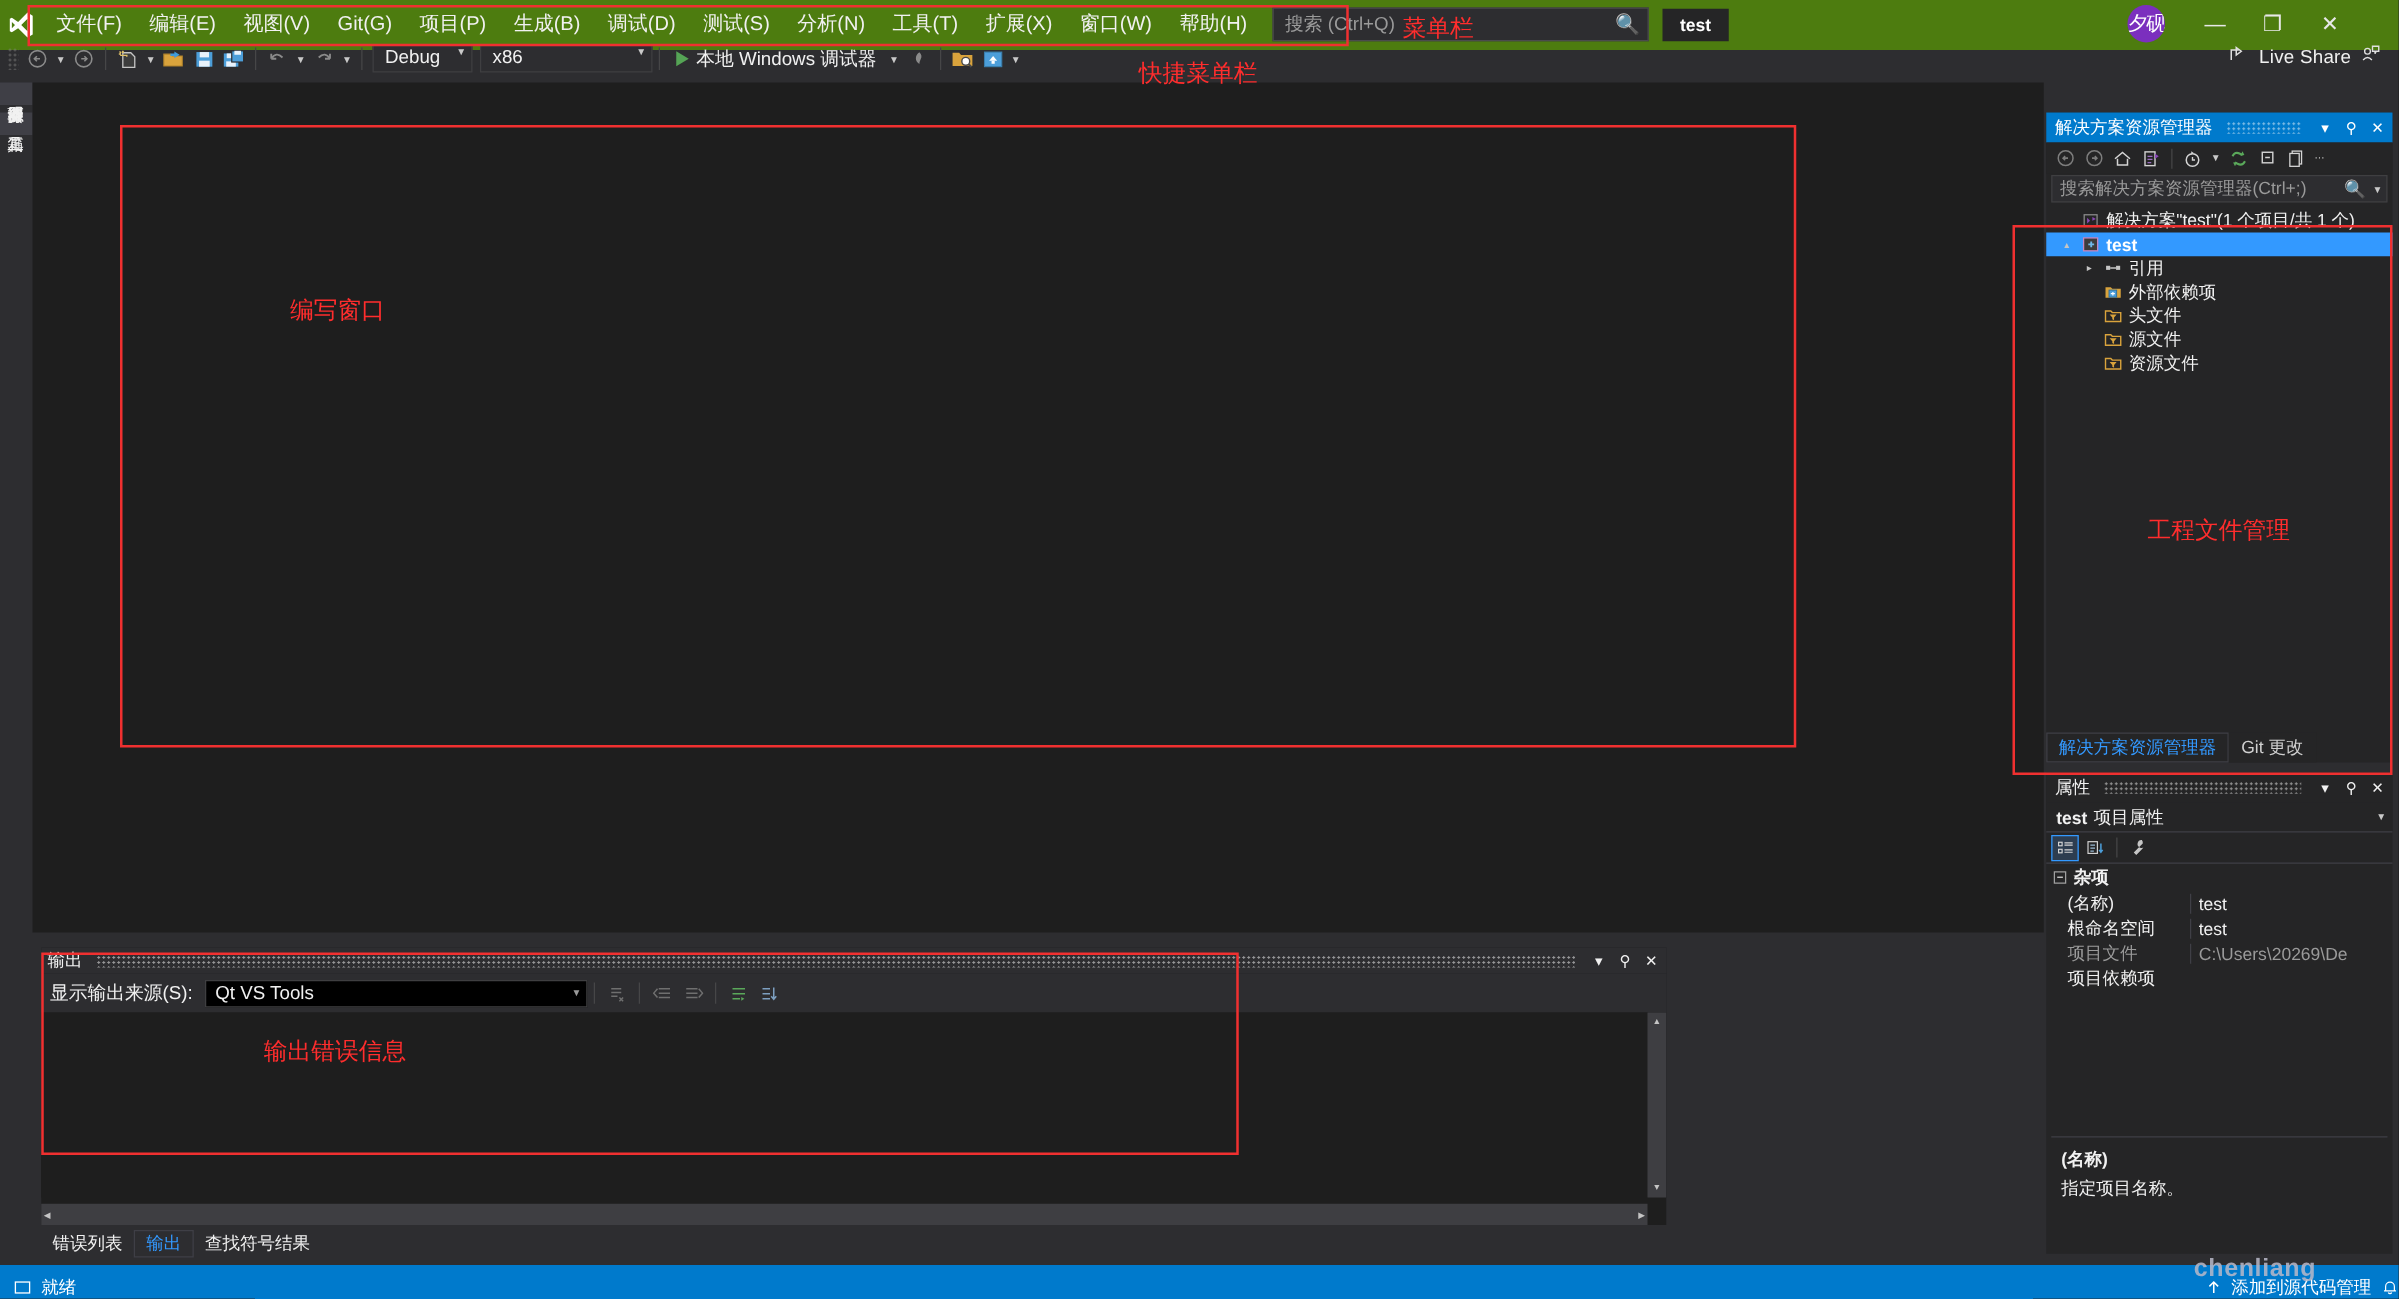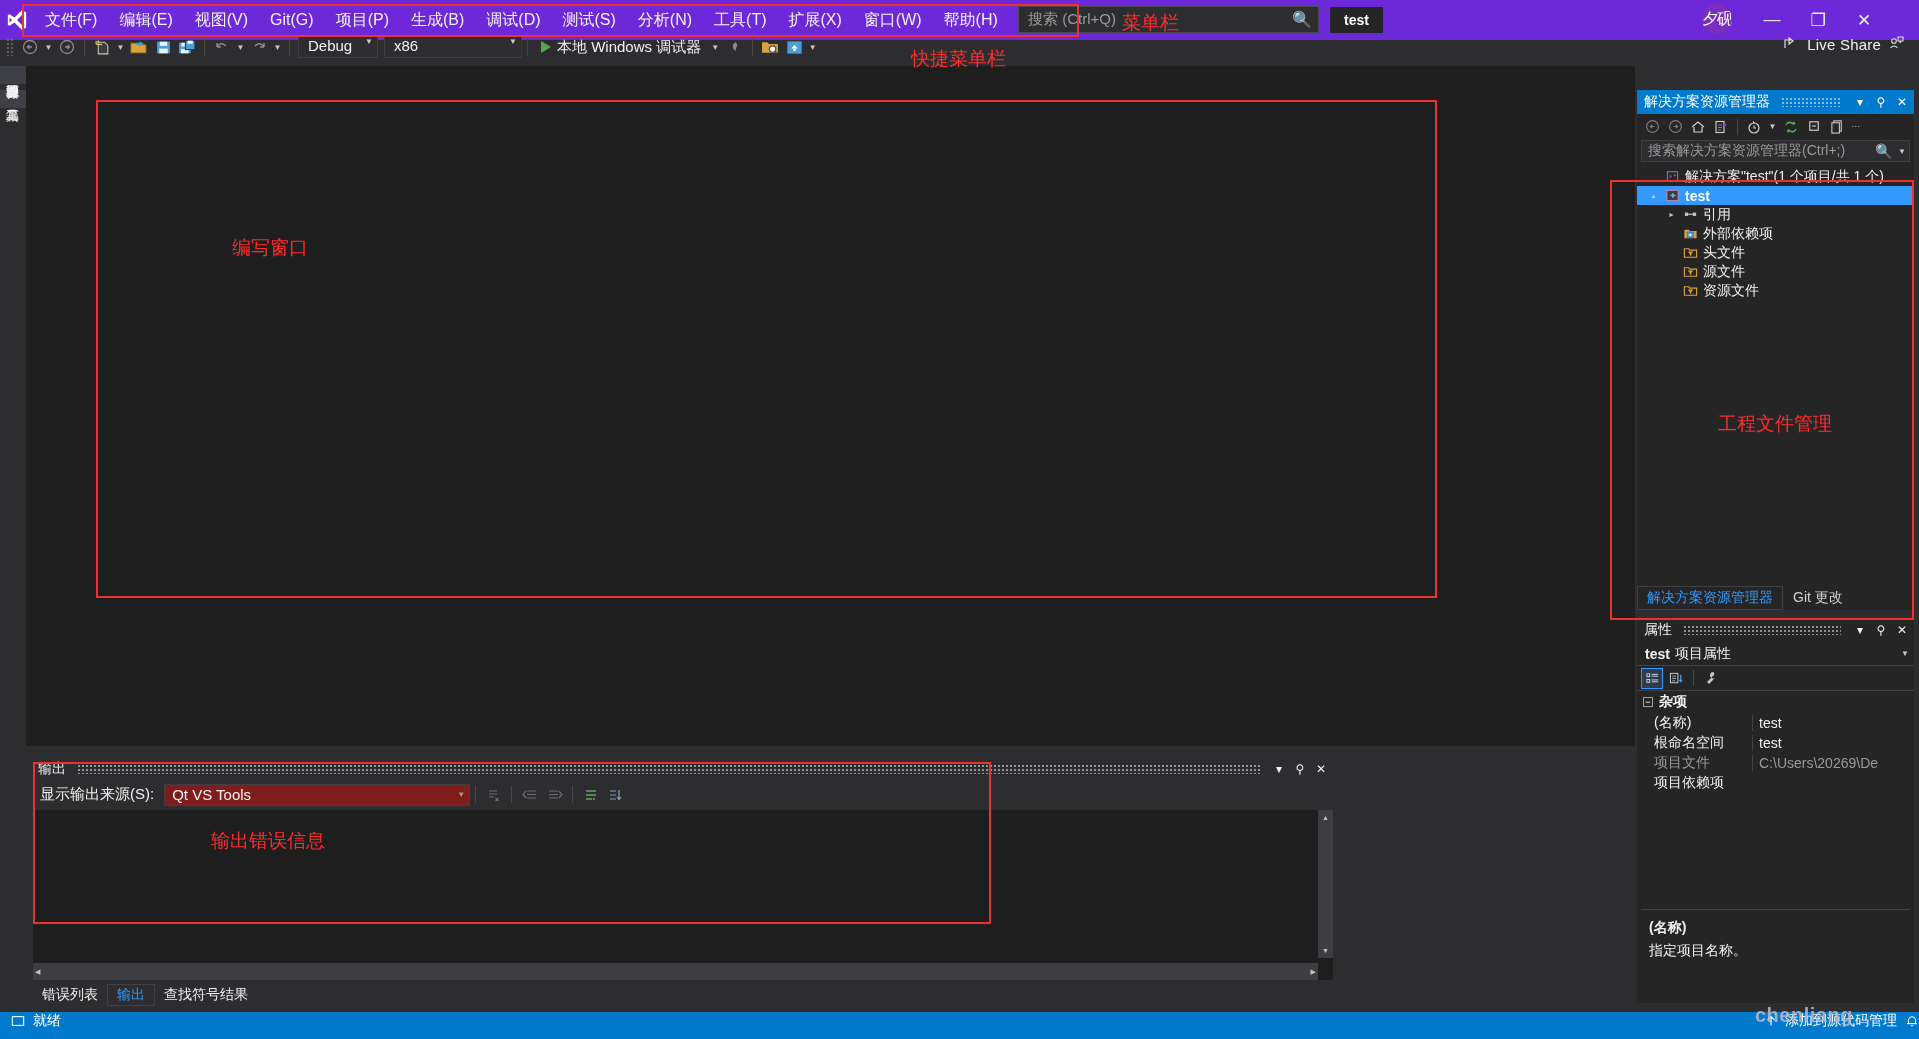--- a/index.html
+++ b/index.html
@@ -8,21 +8,21 @@
     background: #1e1e1e;
     font-family: "Liberation Sans", "DejaVu Sans", sans-serif;
     overflow: hidden;
     -webkit-font-smoothing: antialiased;
   }
   .app { position: relative; width: 1919px; height: 1039px; background: #2d2d30; color: #f1f1f1; }
 
   
   .titlebar {
     position: absolute; left: 0; top: 0; width: 1919px; height: 40px;
-    background: #6d28d9; display: flex; align-items: center;
+    background: #4d7c0f; display: flex; align-items: center;
   }
   .vs-logo {
     width: 34px; height: 40px; display: flex; align-items: center; justify-content: center;
   }
   .vs-logo svg { width: 20px; height: 22px; }
   .menu { display: flex; align-items: center; height: 40px; }
   .menu-item {
     padding: 0 11px; height: 40px; line-height: 40px; font-size: 16px; color: #f1f1f1;
     white-space: nowrap; cursor: default;
   }
@@ -146,40 +146,40 @@
   .pr-desc { position: absolute; left: 4px; right: 4px; bottom: 6px; height: 88px;
     border-top: 1px solid #3f3f46; padding: 9px 8px 0 8px; font-size: 14px; }
   .pr-desc .dt { font-weight: bold; margin-bottom: 5px; }
 
   
   .output { position: absolute; left: 33px; top: 758px; width: 1300px; height: 222px; background: #1e1e1e; }
   .out-head { height: 21px; display: flex; align-items: center; padding: 0 4px 0 5px; gap: 5px;
     font-size: 14px; color: #f1f1f1; background: #2d2d30; }
   .out-bar { height: 31px; display: flex; align-items: center; padding-left: 7px; gap: 0; background: #2d2d30; }
   .out-bar .lbl { font-size: 15px; margin-right: 10px; white-space: nowrap; }
-  .out-combo { width: 306px; height: 22px; background: #7f1d1d; border: 1px solid #3f3f41;
+  .out-combo { width: 306px; height: 22px; background: #000000; border: 1px solid #3f3f41;
     display: flex; align-items: center; padding: 0 4px 0 7px; font-size: 15px; }
   .out-combo .ot { flex: 1; white-space: nowrap; }
   .out-combo .oa { font-size: 8px; color: #9a9a9a; }
   .out-bar .ob { width: 25px; height: 24px; display: flex; align-items: center; justify-content: center; }
   .out-bar .osep { width: 1px; height: 17px; background: #464647; margin: 0 5px; }
   .out-body { position: absolute; left: 0; top: 52px; right: 0; bottom: 22px; background: #1e1e1e; }
   .vscroll { position: absolute; right: 0; top: 52px; width: 15px; bottom: 22px; background: #3e3e42; }
   .vscroll .ar { height: 15px; display: flex; align-items: center; justify-content: center;
     font-size: 7px; color: #c5c5c5; }
   .hscroll { position: absolute; left: 0; right: 15px; bottom: 0; height: 17px; background: #3e3e42;
     display: flex; align-items: center; justify-content: space-between; padding: 0 2px; }
   .hscroll .ar { font-size: 7px; color: #c5c5c5; }
   .bottom-tabs { position: absolute; left: 33px; top: 983px; height: 24px; display: flex; align-items: center; gap: 0; }
   .btab { height: 22px; padding: 0 9px; display: flex; align-items: center; font-size: 14px; color: #f1f1f1; }
   .btab.active { color: #3399ff; border: 1px solid #3f3f46; }
 
   
   .statusbar { position: absolute; left: 0; bottom: 0; width: 1919px; height: 27px;
-    background: #007acc; color: #fff; display: flex; align-items: flex-start; font-size: 14px; }
+    background: #007acc; color: #fff; display: flex; align-items: flex-end; font-size: 14px; }
   .sb-left { display: flex; align-items: center; gap: 8px; padding-left: 10px; }
   .sb-right { margin-left: auto; display: flex; align-items: center; gap: 7px; }
   .sb-ic { width: 15px; height: 15px; display: flex; align-items: center; justify-content: center; }
 
   
   .ann-box { position: absolute; border: 2px solid #f03030; pointer-events: none; }
   .ann-txt { position: absolute; color: #ff2d2d; font-size: 19px; white-space: nowrap; }
   .watermark { position: absolute; left: 1755px; top: 1004px; font-size: 20px; color: #b9b9c9;
     opacity: .85; font-weight: bold; letter-spacing: .5px; }
 </style>

